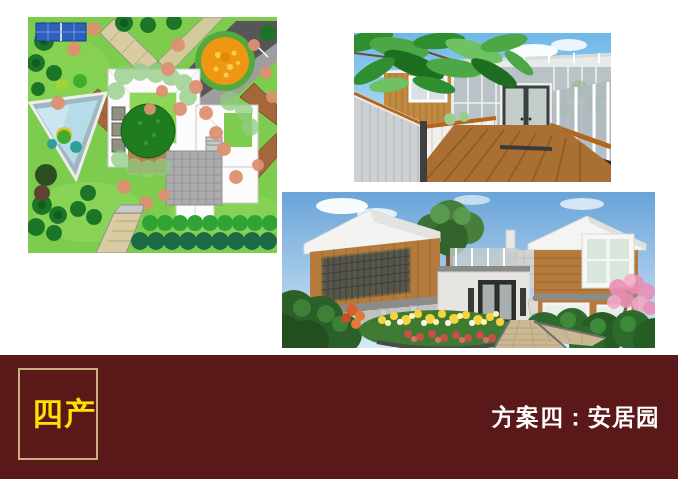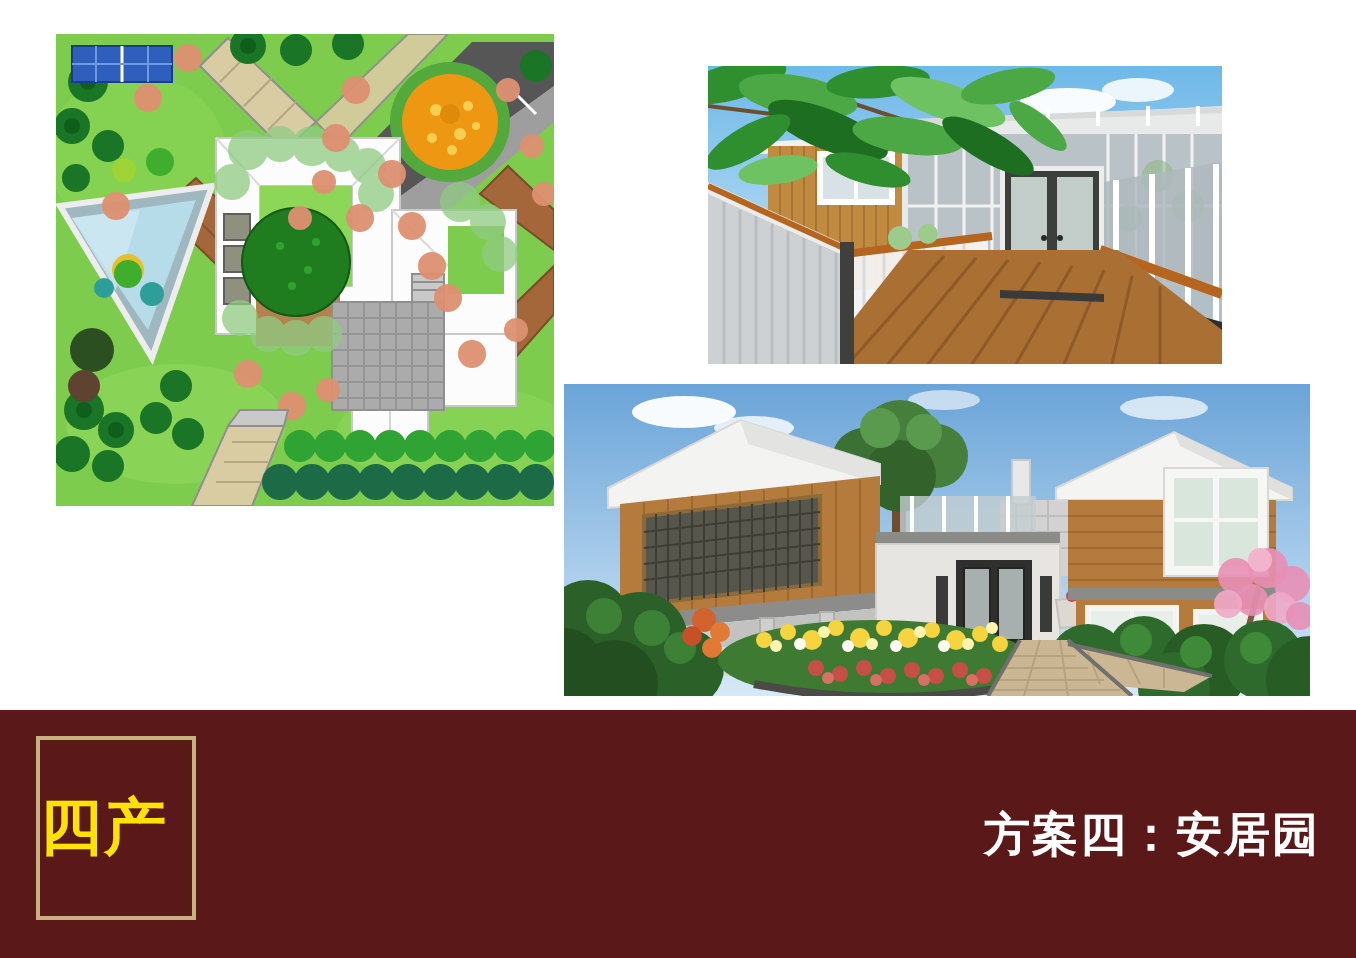--- a/index.html
+++ b/index.html
@@ -5,21 +5,21 @@
   html,body{margin:0;padding:0;background:#ffffff;}
   .slide{position:relative;width:678px;height:479px;background:#ffffff;overflow:hidden;
          font-family:"Liberation Sans","DejaVu Sans",sans-serif;}
   .img{position:absolute;display:block;}
   .img svg{display:block;width:100%;height:100%;}
   #garden-plan{left:28px;top:17px;width:249px;height:236px;}
   #deck-render{left:354px;top:33px;width:257px;height:149px;}
   #building-render{left:282px;top:192px;width:373px;height:156px;}
   .footer{position:absolute;left:0;top:355px;width:678px;height:124px;background:#5A1818;}
   .badge{position:absolute;left:18px;top:13px;width:76px;height:88px;border:2px solid #C8B17E;
-         display:flex;flex-direction:column;align-items:flex-start;justify-content:center;
+         display:flex;flex-direction:column;align-items:flex-end;justify-content:center;
          color:#FFE104;font-weight:bold;font-size:31px;line-height:1.22;
          font-family:"Liberation Serif","DejaVu Serif",serif;letter-spacing:1px;}
   .badge span{display:block;white-space:nowrap;}
   .caption{position:absolute;right:18px;top:47px;color:#ffffff;font-weight:bold;font-size:23px;
            letter-spacing:1px;font-family:Liberation Serif, serif;white-space:nowrap;}
 </style>
 </head>
 <body>
 
 <div class="slide">

